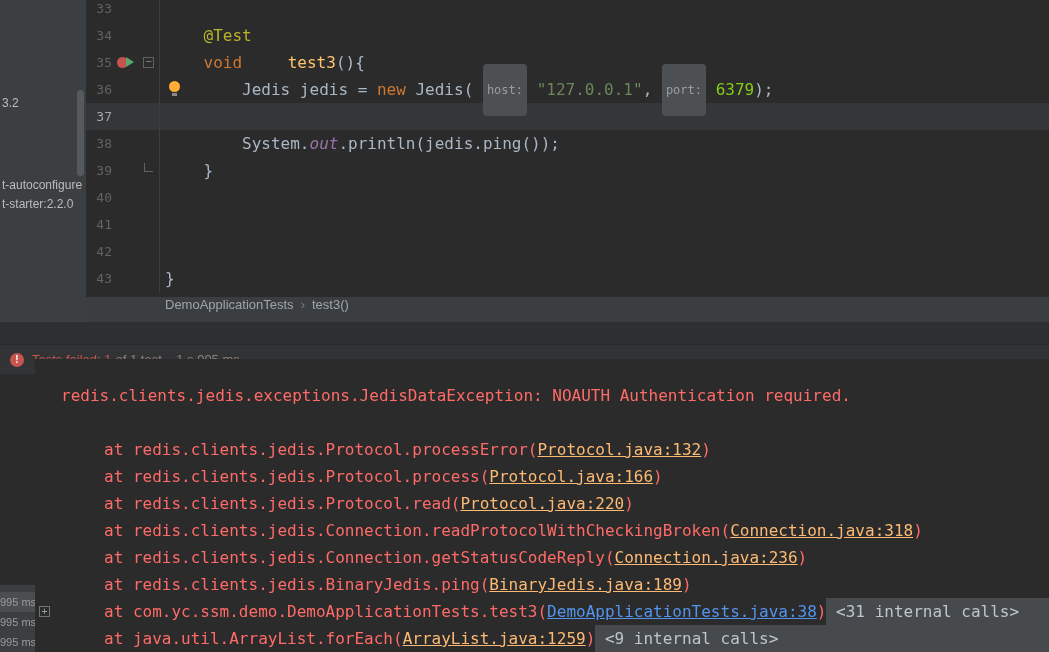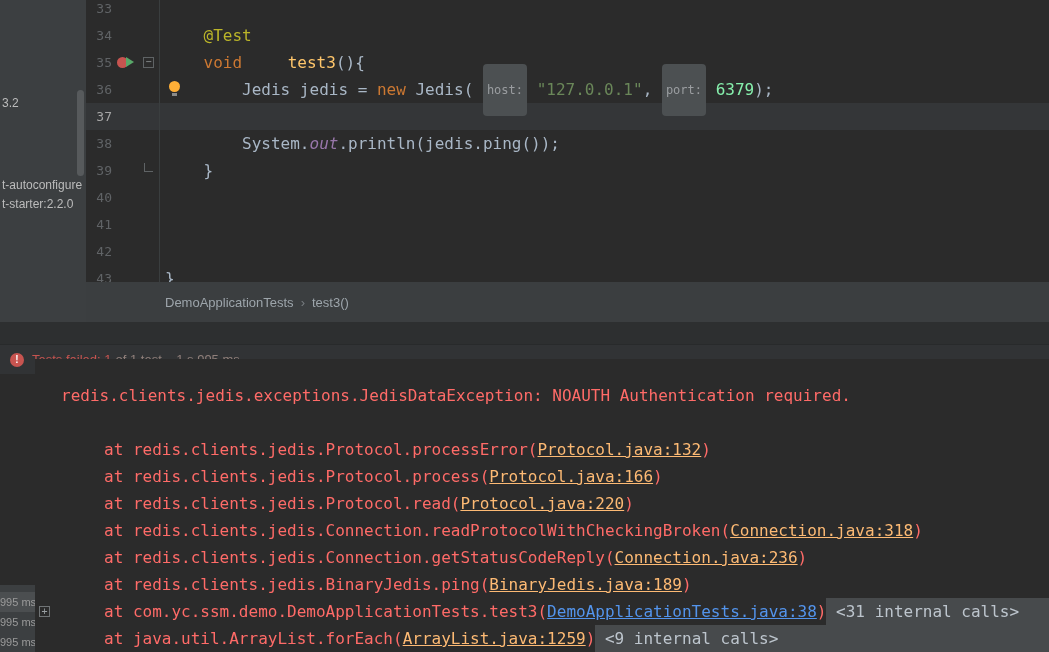--- a/index.html
+++ b/index.html
@@ -22,35 +22,35 @@
   .eline.cur .gnum { color:#a6a6a6; }
   .gicon { width:28px; flex:none; position:relative; }
   .gfold { width:20px; flex:none; position:relative; border-right:1px solid #3a3e3f; }
   .code { flex:1; min-width:0; padding-left:5px; color:#a9b7c6; position:relative; }
 
   .tk-pln { color:#a9b7c6; }
   .tk-kw  { color:#cc7832; }
   .tk-ann { color:#bbb529; }
   .tk-fn  { color:#ffc66b;margin-left:36px; }
   .tk-str { color:#6a8759; }
-  .tk-num { color:#86efac; }
+  .tk-num { color:#84cc16; }
   .tk-fld { color:#9876aa; font-style:italic; }
   .tk-hint { background:#4c5052; color:#9a9da0; border-radius:4px; font-size:12px; padding:19px 4px; vertical-align:1px; }
 
   .runic { position:absolute; left:5px; top:7px; width:17px; height:13px; cursor:pointer; display:block; }
   .rball { position:absolute; left:0; top:1px; width:11px; height:11px; border-radius:50%; background:#c75450; display:block; }
   .rtri  { position:absolute; left:9px; top:1px; width:0; height:0; border-left:8px solid #59a869; border-top:5px solid transparent; border-bottom:5px solid transparent; display:block; }
 
   .bulb { position:absolute; left:9px; top:5px; width:11px; height:11px; border-radius:50%; background:#ffaf37; display:block; }
   .bulbbase { position:absolute; left:12px; top:17px; width:5px; height:3px; background:#8a8a8a; display:block; }
 
   .foldbox { position:absolute; left:3px; top:8px; width:11px; height:11px; border:1px solid #5f6365; color:#8c9092; font-size:10px; line-height:8px; text-align:center; background:#2b2b2b; display:block; }
   .foldbox.foldend { border:none; border-left:1px solid #5f6365; border-bottom:1px solid #5f6365; width:9px; height:9px; top:6px; left:4px; background:transparent; }
 
-  .breadcrumb { height:40px; flex:none; display:flex; align-items:center; background:#3b3e40; padding-left:79px; font-size:13px; color:#9da5ab; }
+  .breadcrumb { height:25px; flex:none; display:flex; background:#3b3e40; padding-left:79px; font-size:13px; color:#9da5ab; }
   .bc-item { cursor:pointer; }
   .bc-sep { color:#777c80; padding:0 7px; }
 
   
   .splitter { height:22px; flex:none; background:#2d2f30; }
   .chead { height:30px; flex:none; background:#313335; border-top:1px solid #282a2b; display:flex; align-items:center; padding-left:10px; }
   .failic { width:14px; height:14px; flex:none; border-radius:50%; background:#c75450; color:#ffffff; font-size:10px; font-weight:bold; text-align:center; line-height:14px; margin-right:8px; }
   .st-main { color:#c75450; font-size:13px; }
   .st-detail { color:#8f7f7a; font-size:13px; margin-left:4px; white-space:pre; }
 

